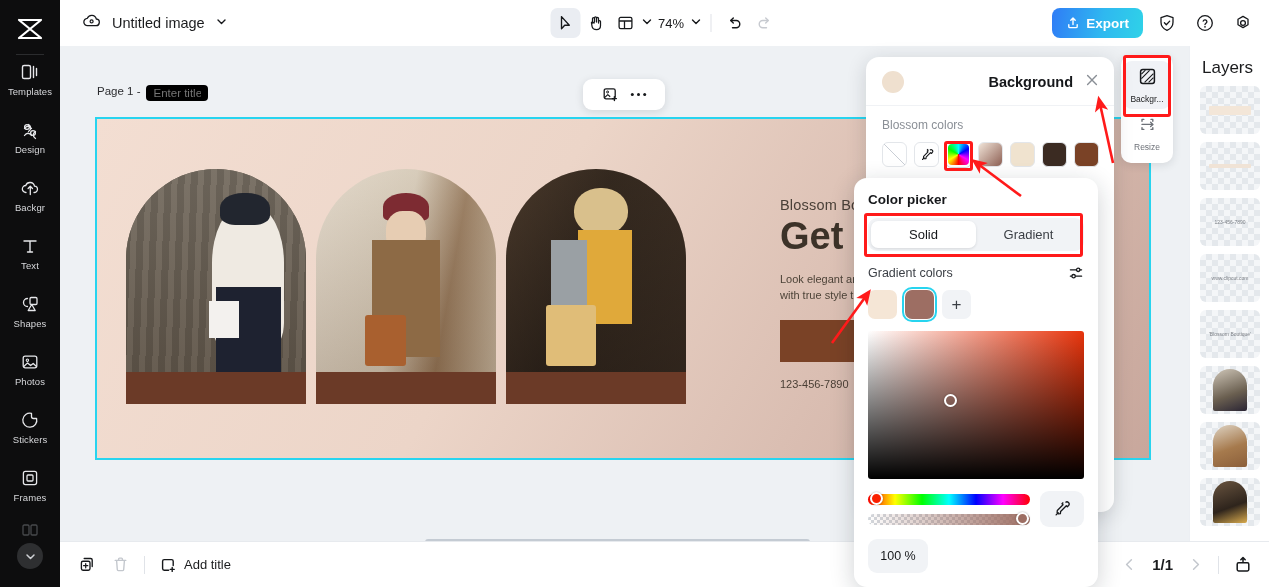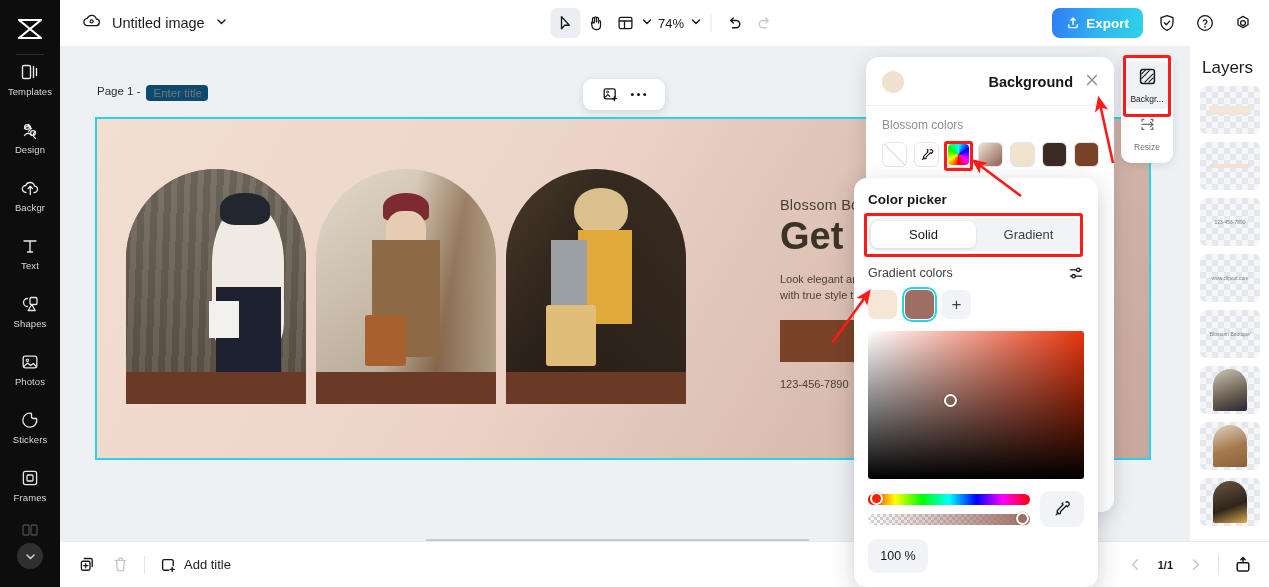--- a/index.html
+++ b/index.html
@@ -68,21 +68,21 @@
   
   .workspace {
     position: absolute; left: 60px; top: 46px; width: 1209px; height: 495px;
     background: #eef1f4; overflow: hidden;
   }
   .page-label {
     position: absolute; left: 37px; top: 39px; display: flex; align-items: flex-start; gap: 6px;
     font-size: 11.5px; color: #2b2c2f;
   }
   .page-title-input {
-    font-size: 11.5px; color: #a9adb4; background: #0c4a6e; border: none;
+    font-size: 11.5px; color: #a9adb4; background: #000000; border: none;
     border-radius: 4px; padding: 2px 7px; width: 62px; font-family: inherit;
   }
   .float-tool {
     position: absolute; left: 523px; top: 33px; width: 82px; height: 31px;
     background: #fff; border-radius: 9px; display: flex; align-items: center;
     justify-content: center; gap: 11px; box-shadow: 0 2px 8px rgba(25,30,40,.13);
   }
 
   .canvas-frame {
     position: absolute; left: 35px; top: 71px; width: 1056px; height: 343px;
@@ -117,21 +117,21 @@
   }
 
   
   .bottombar {
     position: absolute; left: 60px; top: 541px; width: 1209px; height: 46px;
     background: #fff; display: flex; align-items: center; border-top: 1px solid #e7eaee;
   }
   .bb-left { display: flex; align-items: center; gap: 14px; padding-left: 18px; }
   .bb-add { display: flex; align-items: center; gap: 7px; font-size: 13px; color: #1b1c1e; cursor:pointer;}
   .bb-right { position: absolute; right: 16px; display: flex; align-items: center; gap: 14px; }
-  .bb-page { font-size: 11px; color: #1b1c1e; font-weight: bold; }
+  .bb-page { font-size: 15px; color: #1b1c1e; font-weight: bold; }
   .bb-sep { width: 1px; height: 18px; background: #e0e3e8; }
 
   
   .side-actions {
     position: absolute; left: 1121px; top: 55px; width: 52px;
     background: #fff; border-radius: 10px; box-shadow: 0 2px 10px rgba(25,30,40,.12);
     display: flex; flex-direction: column; align-items: center; padding: 6px 0;
   }
   .sa-item {
     width: 46px; height: 48px; border-radius: 8px; display: flex; flex-direction: column;

